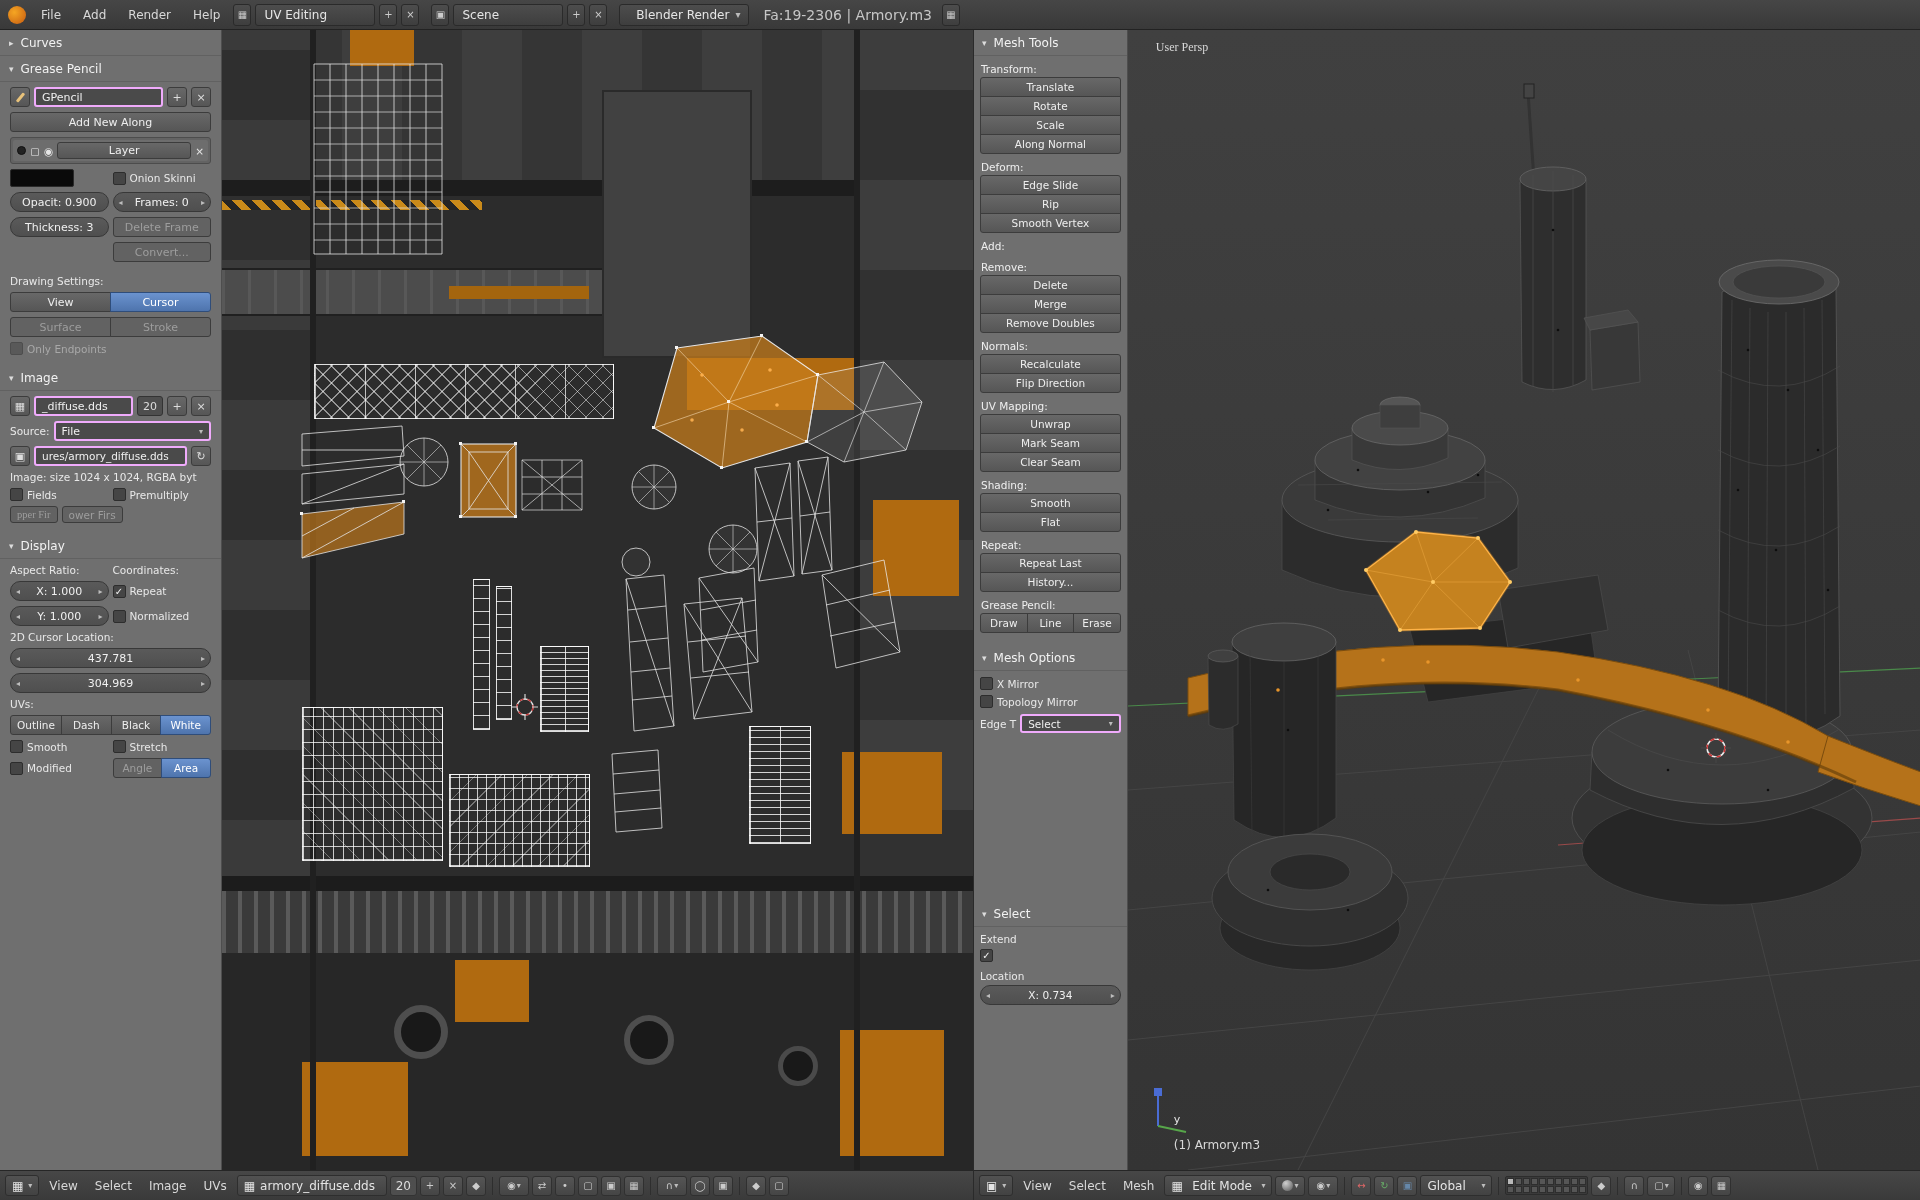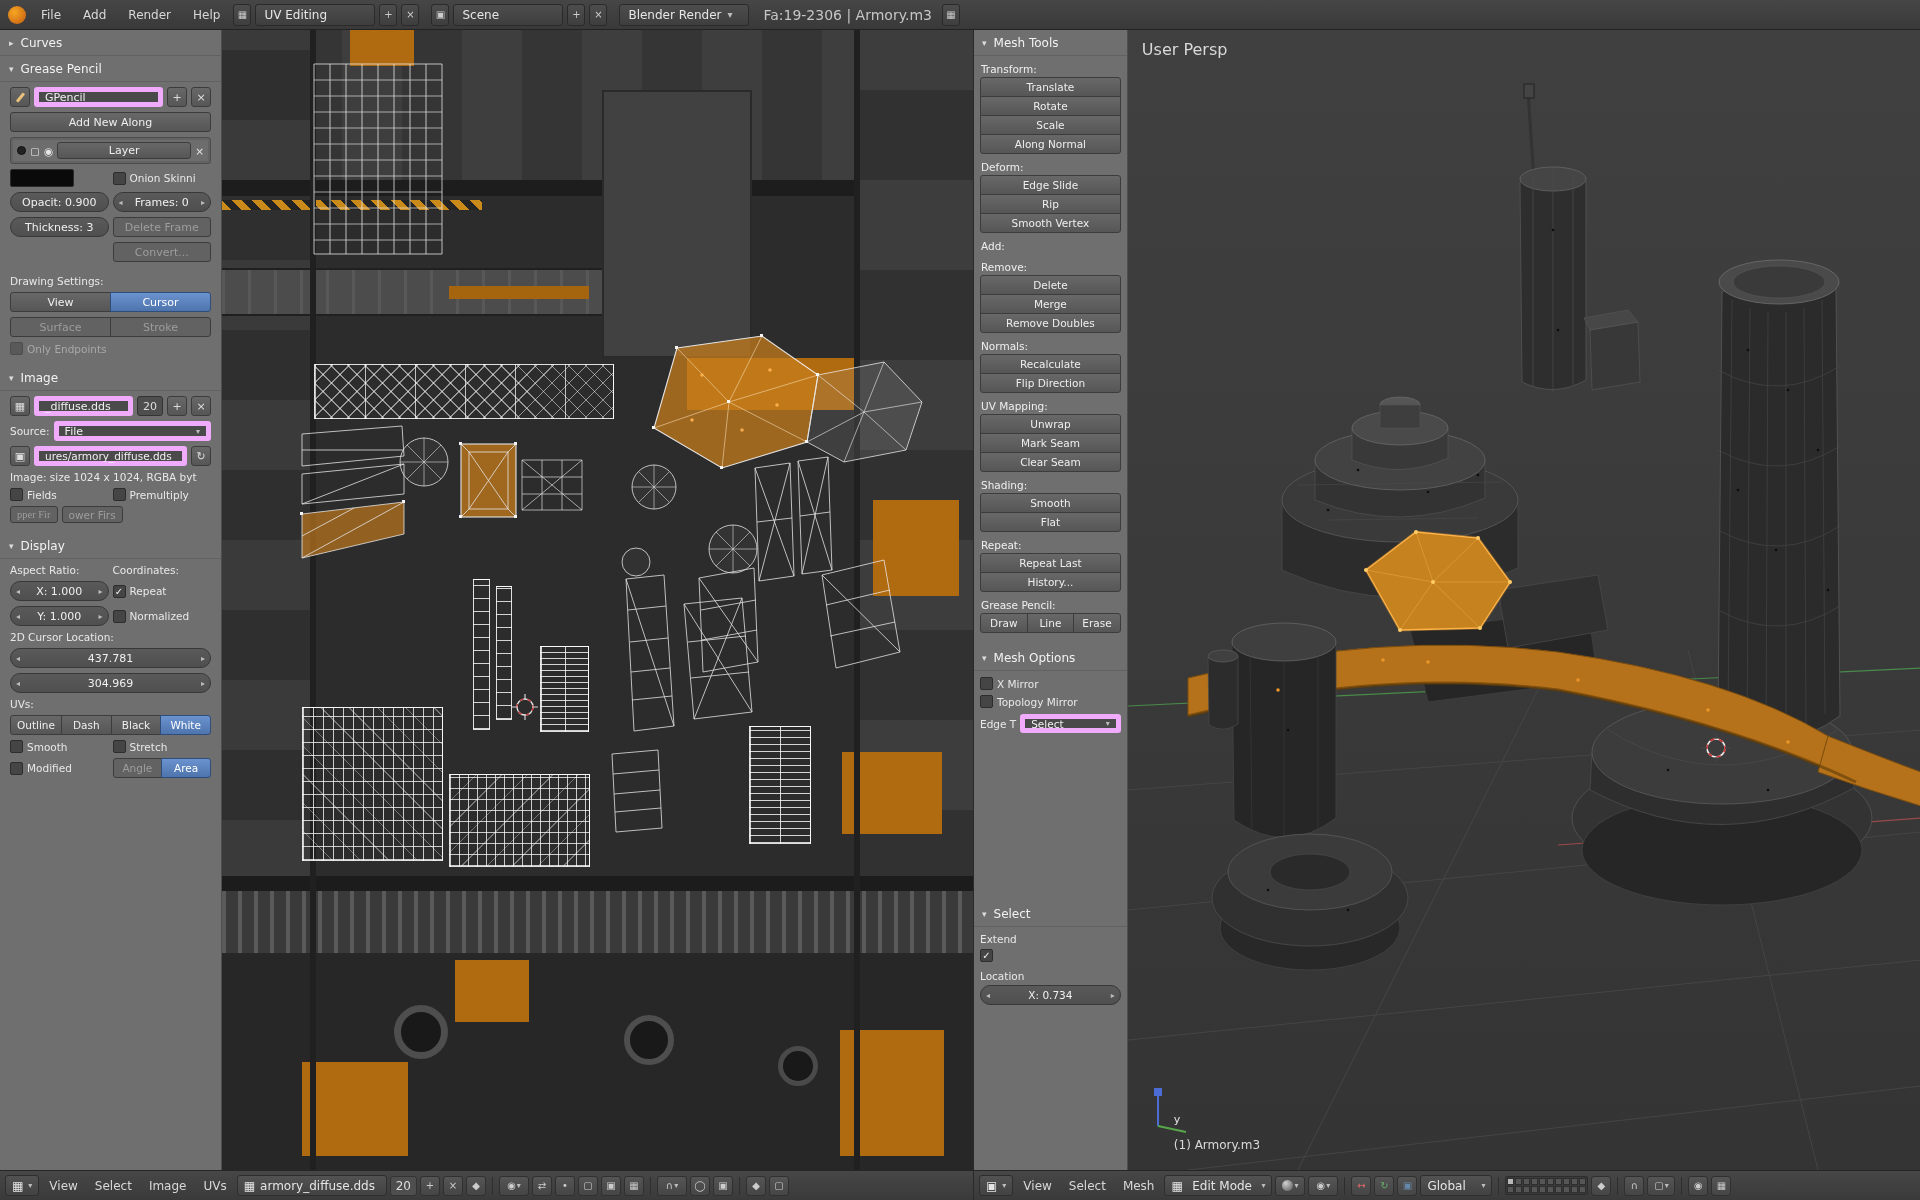--- a/index.html
+++ b/index.html
@@ -18,21 +18,21 @@
 .uved{width:973px;display:flex;}
 .v3d{width:947px;display:flex;border-left:1px solid #2a2a2a;}
 .bottom{flex:0 0 30px;display:flex;}
 
 .props{width:222px;background:#6f6f6f;border-right:1px solid #4e4e4e;overflow:hidden;font-size:11px;}
 .sect-h{height:26px;display:flex;align-items:center;gap:7px;padding:0 9px;font-size:12px;color:#f2f2f2;border-bottom:1px solid #616161;}
 .tri{font-size:9px;color:#ddd;}
 .sect-b{padding:5px 10px 10px;display:flex;flex-direction:column;gap:5px;}
 .row{display:flex;gap:4px;align-items:center;}
 .g2{display:grid;grid-template-columns:1fr 1fr;gap:4px;align-items:center;}
-.field{background:#4a4a4a;border:5px solid #f0abfc;border-radius:3px;height:20px;display:flex;align-items:center;gap:5px;padding:0 6px;color:#efefef;}
+.field{background:#4a4a4a;border:2px solid #f0abfc;border-radius:3px;height:20px;display:flex;align-items:center;gap:5px;padding:0 6px;color:#efefef;}
 .flex1{flex:1;min-width:0;}
 .btn{height:20px;background:linear-gradient(#686868,#565656);border:1px solid #3c3c3c;border-radius:3px;color:#eee;display:flex;align-items:center;justify-content:center;padding:0 6px;cursor:default;}
 .btn.on{background:linear-gradient(#6b93cf,#4e74ad);border-color:#2f4d7a;color:#fff;}
 .btn.dis{color:#9d9d9d;background:#626262;}
 .ibtn{width:20px;height:20px;background:linear-gradient(#686868,#565656);border:1px solid #3c3c3c;border-radius:3px;display:flex;align-items:center;justify-content:center;color:#ddd;font-size:11px;}
 .num{height:20px;background:linear-gradient(#5a5a5a,#4f4f4f);border:1px solid #383838;border-radius:10px;display:flex;align-items:center;justify-content:space-between;padding:0 5px;color:#f0f0f0;}
 .num .ctr{flex:1;text-align:center;}
 .arr{font-size:8px;color:#bdbdbd;}
 .chk{width:13px;height:13px;background:#454545;border:1px solid #2d2d2d;border-radius:2px;display:inline-flex;align-items:center;justify-content:center;font-size:10px;color:#f2f2f2;flex:0 0 13px;}
 .lbl{color:#e8e8e8;}
@@ -60,21 +60,21 @@
 .tbtn{height:20px;background:linear-gradient(#686868,#565656);border:1px solid #3c3c3c;color:#eee;display:flex;align-items:center;justify-content:center;margin-top:-1px;cursor:default;}
 .vg .tbtn:first-child{border-radius:3px 3px 0 0;margin-top:0;}
 .vg .tbtn:last-child{border-radius:0 0 3px 3px;}
 .vg .tbtn:only-child{border-radius:3px;}
 .hg{display:flex;}
 .hg .tbtn{flex:1;margin-top:0;margin-left:-1px;}
 .hg .tbtn:first-child{border-radius:3px 0 0 3px;margin-left:0;}
 .hg .tbtn:last-child{border-radius:0 3px 3px 0;}
 
 .vp{position:relative;width:793px;height:1140px;background:linear-gradient(#404040,#343434);overflow:hidden;}
-.vp-label{position:absolute;left:14px;top:10px;color:#d9d9d9;font-size:16px;}
+.vp-label{position:absolute;left:28px;top:10px;color:#d9d9d9;font-size:12px;font-family:Liberation Serif, serif;}
 .vp-obj{position:absolute;left:46px;bottom:18px;color:#d9d9d9;font-size:12px;}
 .axis-y{position:absolute;left:46px;bottom:44px;color:#e6e6e6;font-size:11px;}
 
 .footer{height:30px;background:linear-gradient(#474747,#3a3a3a);border-top:1px solid #262626;display:flex;align-items:center;gap:3px;padding:0 5px;}
 .uvfoot{width:973px;}
 .v3dfoot{width:947px;border-left:1px solid #2a2a2a;}
 .fmenu{padding:3px 7px;color:#d8d8d8;}
 .fbtn{width:20px;height:20px;background:linear-gradient(#555,#454545);border:1px solid #303030;border-radius:3px;display:flex;align-items:center;justify-content:center;color:#ccc;font-size:10px;gap:1px;}
 .fdd{height:21px;background:linear-gradient(#525252,#424242);border:1px solid #2e2e2e;border-radius:3px;display:flex;align-items:center;gap:5px;padding:0 6px;color:#e4e4e4;}
 .chip{height:20px;background:#4e4e4e;border:1px solid #333;border-radius:3px;display:flex;align-items:center;padding:0 5px;color:#ddd;}
@@ -112,21 +112,21 @@
       </div>
     <div class="dd" style="width:110px;">
       <span>Scene</span>
     </div>
     <div class="sq">
         <span>+</span>
       </div>
     <div class="sq">
         <span>×</span>
       </div>
-    <div class="dd" style="width:130px;margin-left:8px;justify-content:flex-start;">
+    <div class="dd" style="width:130px;margin-left:8px;justify-content:flex-end;">
       <span>Blender Render</span>
       <span class="glyph">▾</span>
     </div>
     <span class="info">Fa:19-2306 | Armory.m3</span>
     <div class="sq" style="margin-left:6px;">
         <span>▦</span>
       </div>
   </div>
 
   <div class="main">

